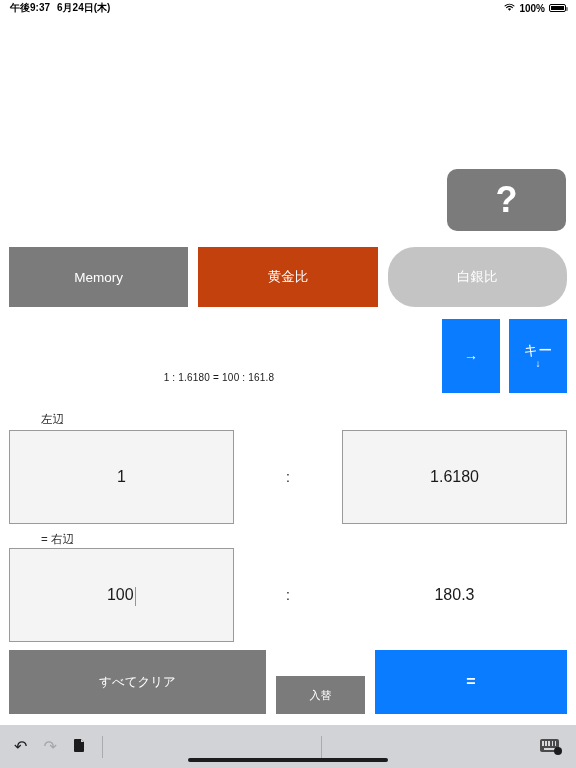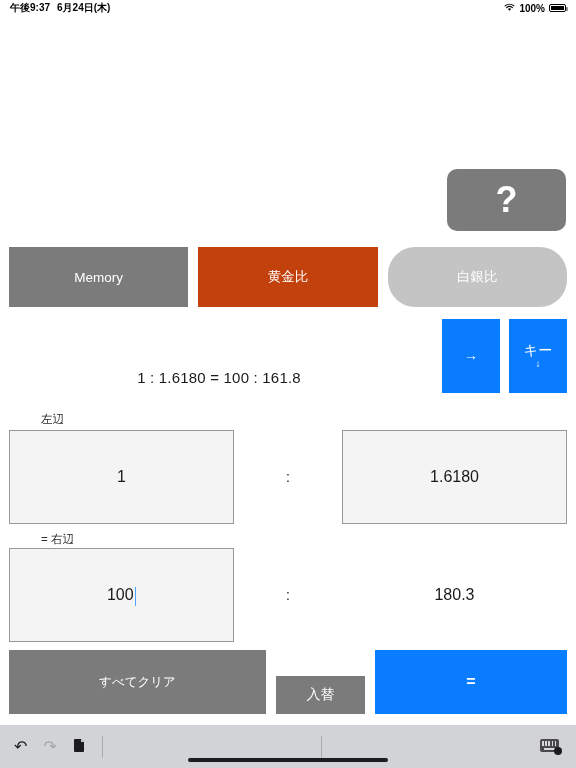--- a/index.html
+++ b/index.html
@@ -115,21 +115,21 @@
   
   .formula {
     position: absolute;
     left: 9px;
     top: 324px;
     width: 420px;
     height: 74px;
     display: flex;
     align-items: center;
     justify-content: center;
-    font-size: 15px;
+    font-size: 10px;
     color: #1a1a1a;
     letter-spacing: .2px;
   }
   .side-btns {
     position: absolute;
     right: 9px;
     top: 303px;
     display: flex;
     gap: 9px;
   }
@@ -224,21 +224,21 @@
     border: none;
     color: #ffffff;
     cursor: pointer;
     font-family: "Liberation Sans", "DejaVu Sans", sans-serif;
     display: flex;
     align-items: center;
     justify-content: center;
     background: #7b7b7b;
   }
   .act-btn.wide  { flex: 0 0 257px; font-size: 12.5px; }
-  .act-btn.small { flex: 0 0 89px;  font-size: 14px; margin-top: 26px; }
+  .act-btn.small { flex: 0 0 89px;  font-size: 11px; margin-top: 26px; }
   .act-btn.equal { flex: 1; background: #0a7cff; font-size: 16px; font-weight: bold; }
 
   
   .toolbar {
     position: absolute;
     left: 0; right: 0; bottom: 0;
     height: 43px;
     background: #d1d3d7;
     display: flex;
     align-items: center;

